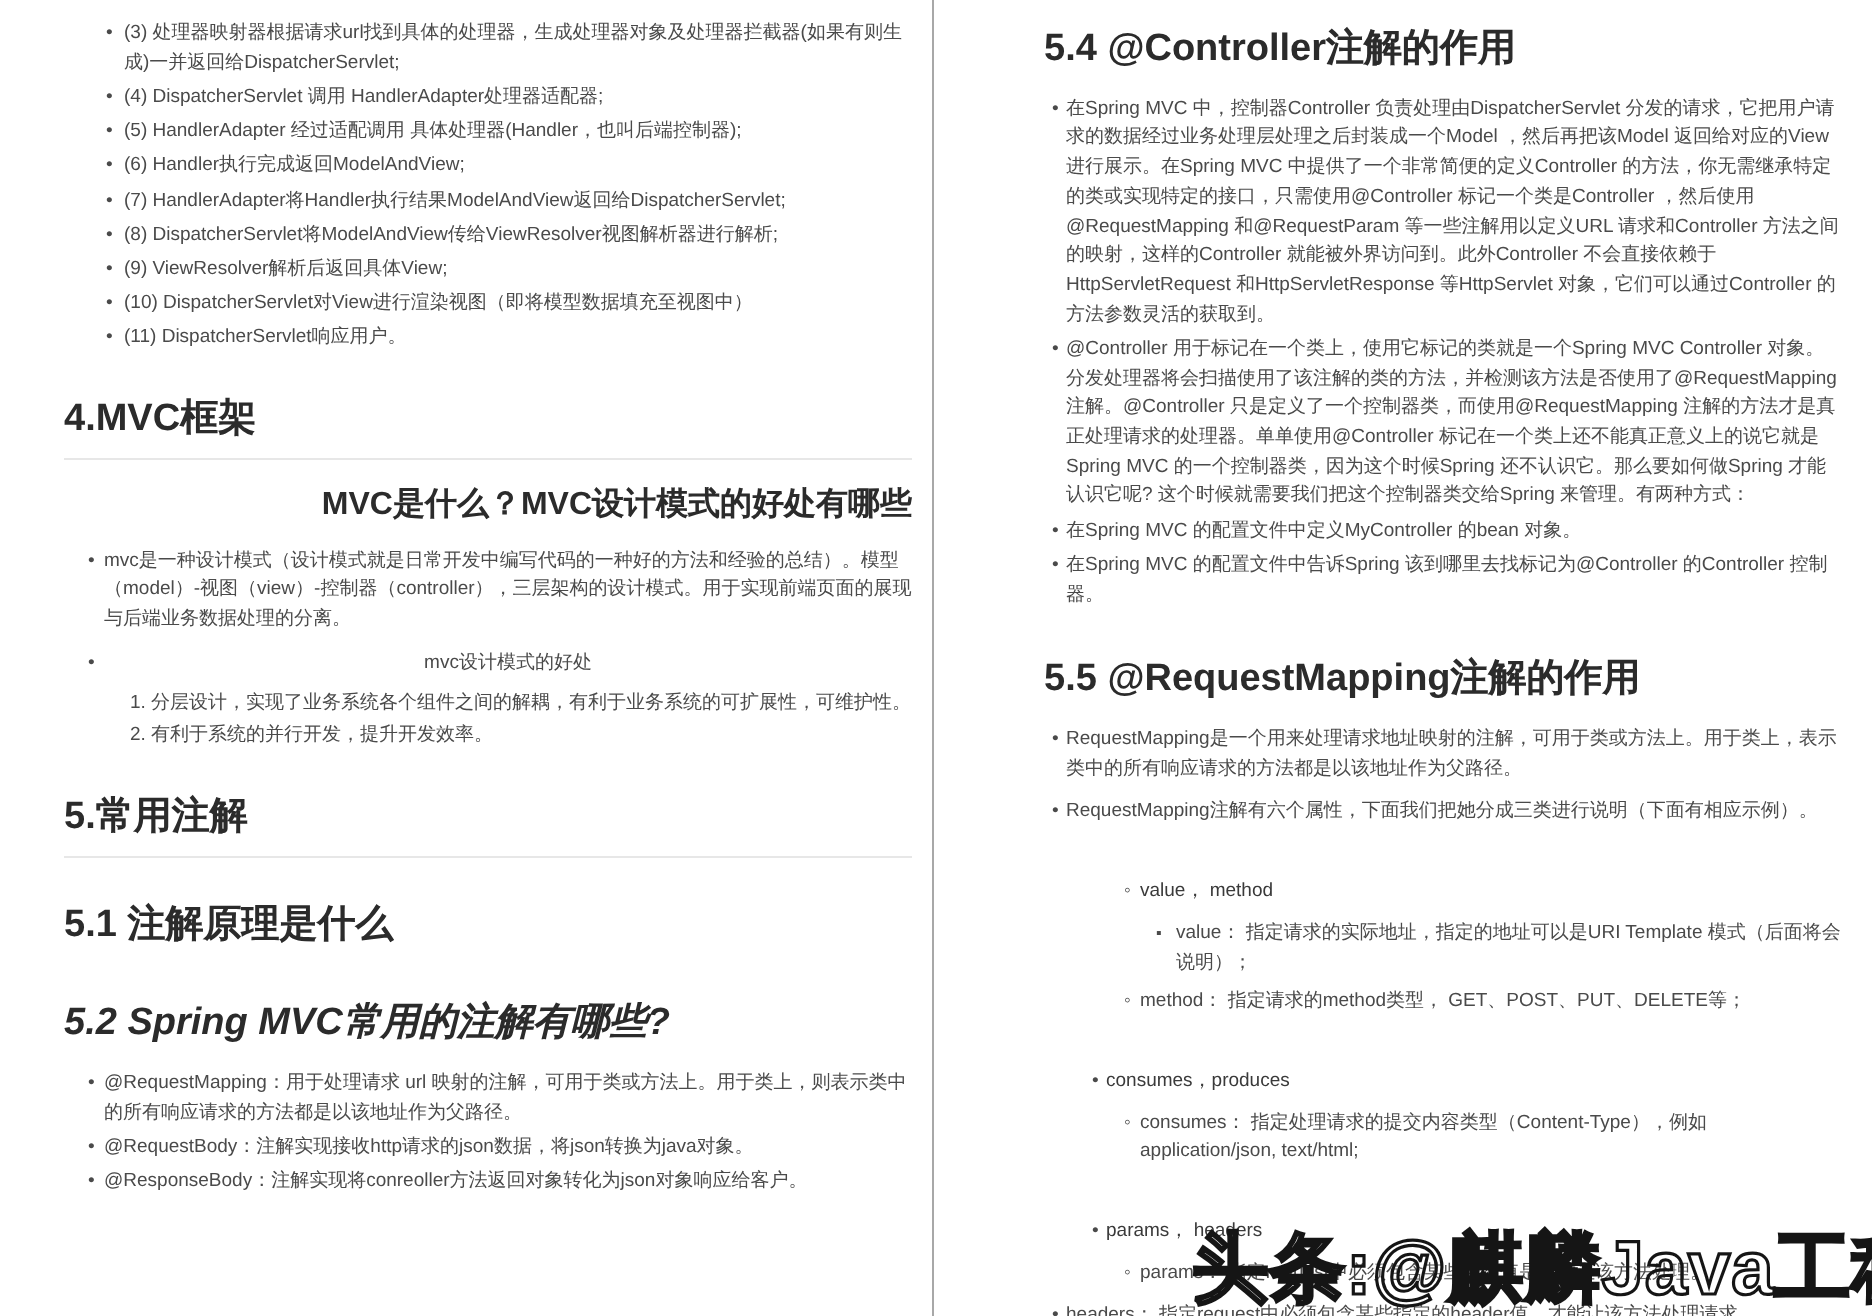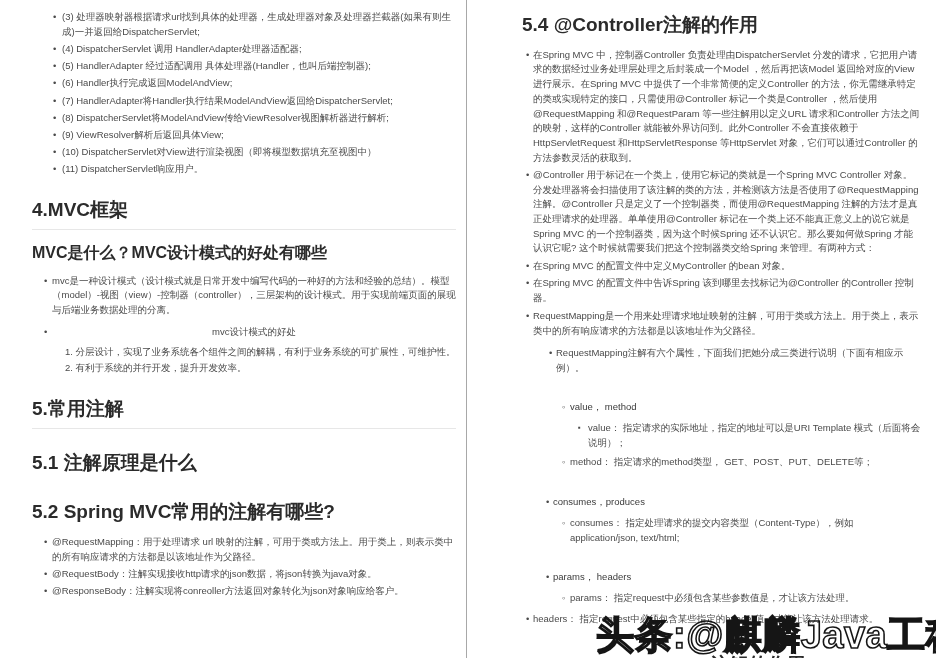--- a/index.html
+++ b/index.html
@@ -9,21 +9,21 @@
     background:#ffffff;
     font-family:"Liberation Sans","DejaVu Sans",sans-serif;
     color:#4a4a4a; font-size:9.5px; line-height:1.55;
   }
   .divider { position:absolute; left:466px; top:0; width:1px; height:658px; background:#a8a8a8; }
   .col { position:absolute; top:0; }
   .col-left  { left:32px;  width:424px; padding-top:6px; }
   .col-right { left:522px; width:399px; padding-top:6px; }
 
   h1 { font-size:19px;   color:#2b2b2b; font-weight:bold; margin-top:21px; line-height:1.25; }
-  h2 { font-size:16px;   color:#2b2b2b; font-weight:bold; margin:13px 0 10px; line-height:1.3; }
+  h2 { font-size:16px;   color:#2b2b2b; font-weight:bold; margin:13px 0 10px; line-height:1.3;text-align:right; }
   h3 { font-size:19px; color:#2b2b2b; font-weight:bold; margin:21px 0 10px; line-height:1.35; }
   hr { border:none; border-top:1px solid #e7e7e7; margin:7px 0 11px; }
 
   ul { list-style:none; margin:4px 0; }
   li { position:relative; margin:2.5px 0; }
   li::before { position:absolute; color:#4a4a4a; }
 
   
   ul.intro { padding-left:30px; }
   ul.intro > li::before { content:"•"; left:-9px; }
@@ -88,21 +88,21 @@
     </ul>
     <ol class="plain">
       <li>1. 分层设计，实现了业务系统各个组件之间的解耦，有利于业务系统的可扩展性，可维护性。</li>
       <li>2. 有利于系统的并行开发，提升开发效率。</li>
     </ol>
 
     <h1>5.常用注解</h1>
     <hr>
     <h3>5.1 注解原理是什么</h3>
 
-    <h3 style="margin-top:24px;">5.2 Spring MVC常用的注解有哪些?</h3>
+    <h3 style="margin-top:24px;font-style:italic;">5.2 Spring MVC常用的注解有哪些?</h3>
     <ul class="l1">
       <li>@RequestMapping：用于处理请求 url 映射的注解，可用于类或方法上。用于类上，则表示类中的所有响应请求的方法都是以该地址作为父路径。</li>
       <li>@RequestBody：注解实现接收http请求的json数据，将json转换为java对象。</li>
       <li>@ResponseBody：注解实现将conreoller方法返回对象转化为json对象响应给客户。</li>
 
     </ul>
 
   </div>
 
   <div class="divider"></div>
@@ -110,23 +110,24 @@
   <div class="col col-right">
 
     <h3 style="margin-top:6px;">5.4 @Controller注解的作用</h3>
     <ul class="r1">
       <li>在Spring MVC 中，控制器Controller 负责处理由DispatcherServlet 分发的请求，它把用户请求的数据经过业务处理层处理之后封装成一个Model ，然后再把该Model 返回给对应的View 进行展示。在Spring MVC 中提供了一个非常简便的定义Controller 的方法，你无需继承特定的类或实现特定的接口，只需使用@Controller 标记一个类是Controller ，然后使用@RequestMapping 和@RequestParam 等一些注解用以定义URL 请求和Controller 方法之间的映射，这样的Controller 就能被外界访问到。此外Controller 不会直接依赖于HttpServletRequest 和HttpServletResponse 等HttpServlet 对象，它们可以通过Controller 的方法参数灵活的获取到。</li>
       <li>@Controller 用于标记在一个类上，使用它标记的类就是一个Spring MVC Controller 对象。分发处理器将会扫描使用了该注解的类的方法，并检测该方法是否使用了@RequestMapping 注解。@Controller 只是定义了一个控制器类，而使用@RequestMapping 注解的方法才是真正处理请求的处理器。单单使用@Controller 标记在一个类上还不能真正意义上的说它就是Spring MVC 的一个控制器类，因为这个时候Spring 还不认识它。那么要如何做Spring 才能认识它呢? 这个时候就需要我们把这个控制器类交给Spring 来管理。有两种方式：</li>
       <li>在Spring MVC 的配置文件中定义MyController 的bean 对象。</li>
       <li>在Spring MVC 的配置文件中告诉Spring 该到哪里去找标记为@Controller 的Controller 控制器。</li>
     </ul>
 
+    <h3 style="margin-top:22px;">5.5 @RequestMapping注解的作用</h3>
     <ul class="r1">
       <li>RequestMapping是一个用来处理请求地址映射的注解，可用于类或方法上。用于类上，表示类中的所有响应请求的方法都是以该地址作为父路径。</li>
-      <li style="margin-top:7px;margin-left:23px;">RequestMapping注解有六个属性，下面我们把她分成三类进行说明（下面有相应示例）。</li>
+      <li style="margin-top:7px;">RequestMapping注解有六个属性，下面我们把她分成三类进行说明（下面有相应示例）。</li>
     </ul>
     <ul class="r3">
       <li class="bold-label">value， method</li>
     </ul>
     <ul class="r4">
       <li>value： 指定请求的实际地址，指定的地址可以是URI Template 模式（后面将会说明）；</li>
     </ul>
     <ul class="r3">
       <li>method： 指定请求的method类型， GET、POST、PUT、DELETE等；</li>
     </ul>

